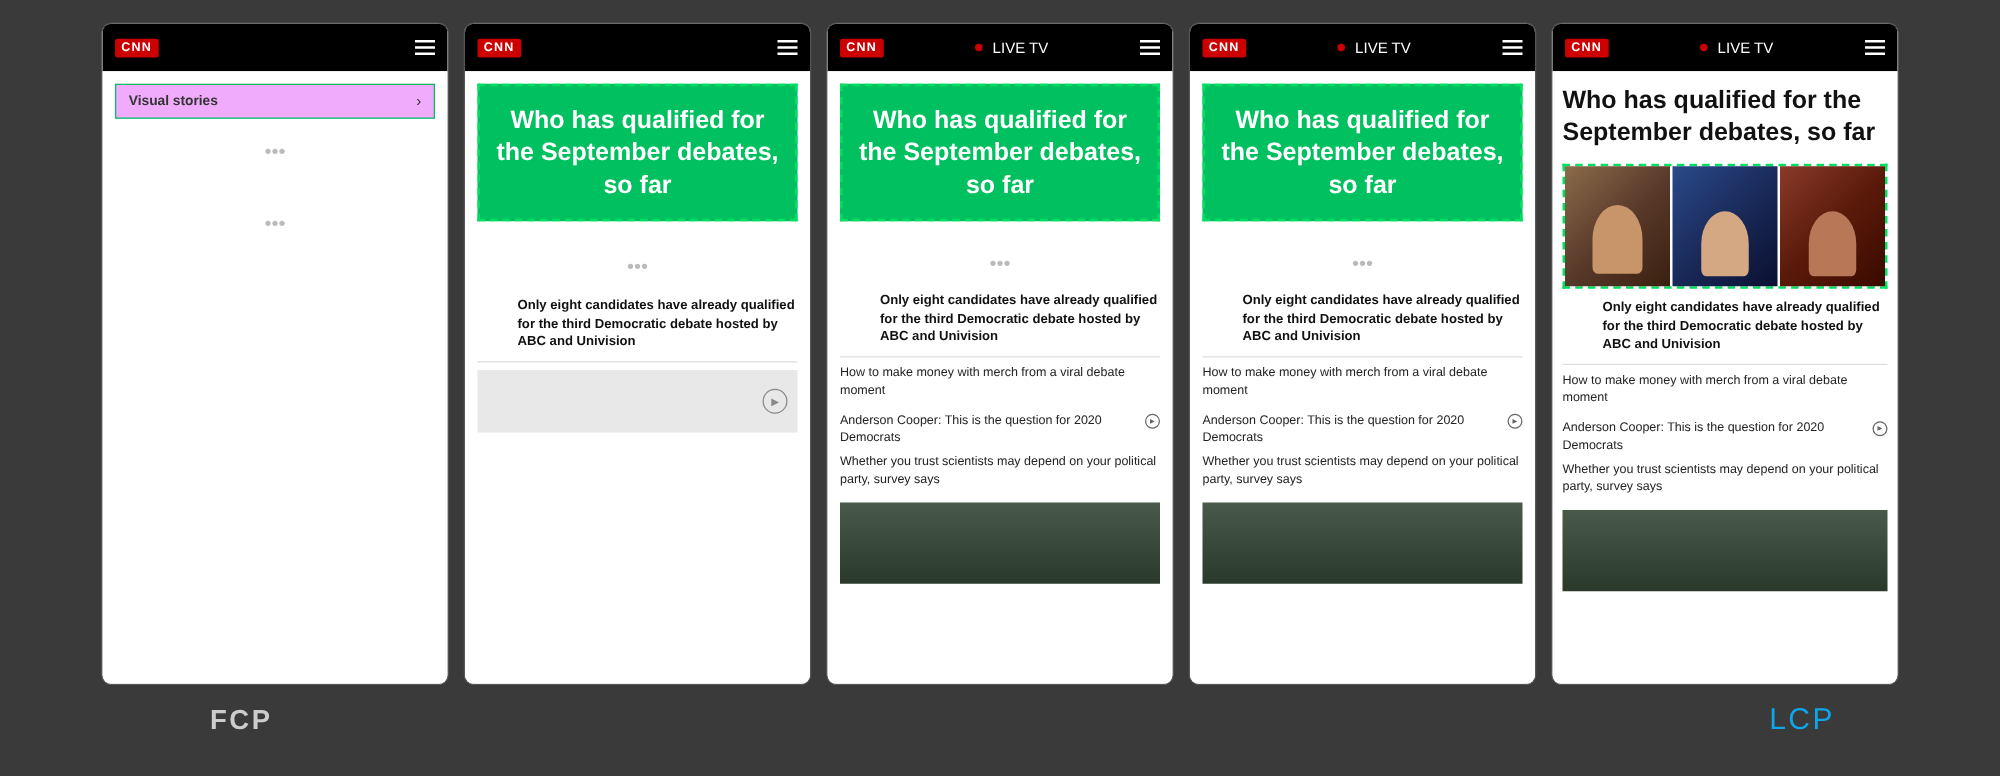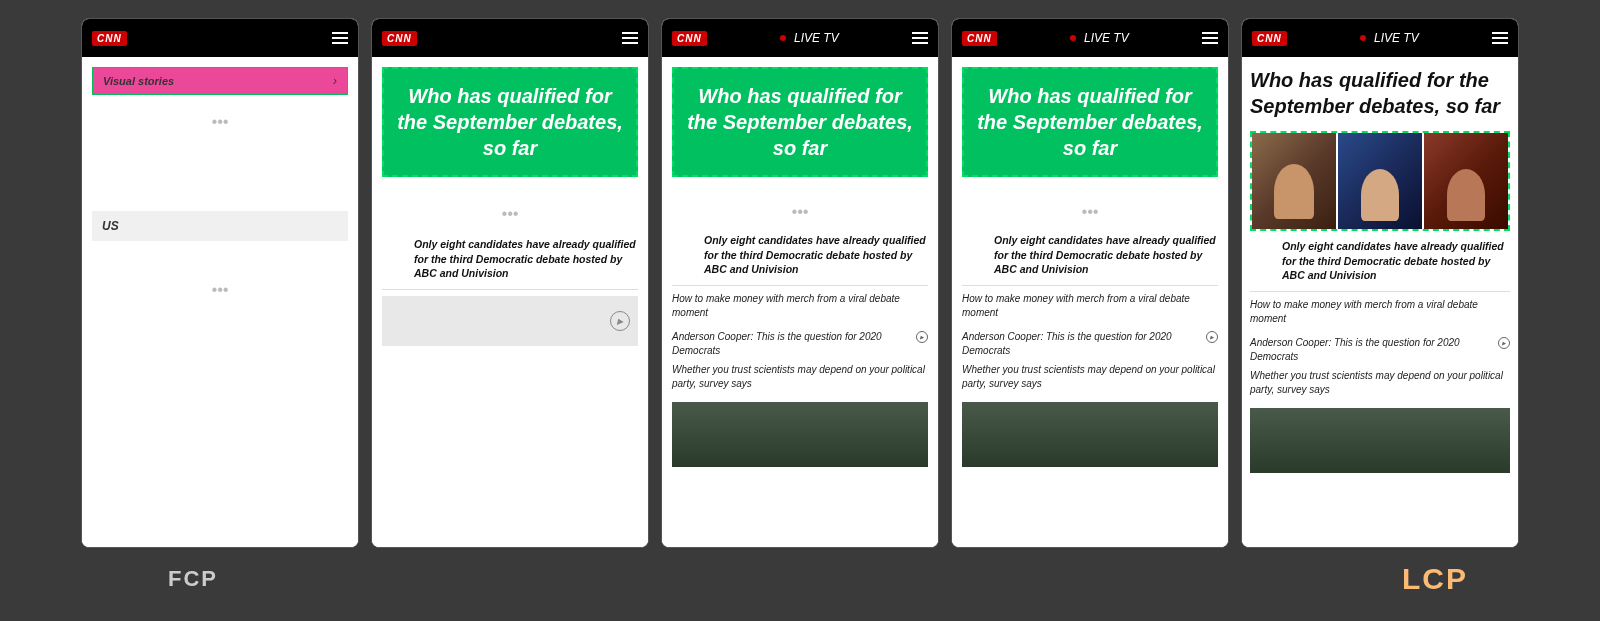--- a/index.html
+++ b/index.html
@@ -34,39 +34,38 @@
       margin-left: 36px;
     }
     .label-fcp {
       color: #ccc;
       font-size: 22px;
       font-weight: bold;
       letter-spacing: 2px;
       margin-left: 130px;
     }
     .label-lcp {
-      color: #fdba74;
-      font-size: 30px;
-      font-weight: bold;
+      color: #0ea5e9;
+      font-size: 24px;
+      font-weight: normal;
       letter-spacing: 2px;
       margin-right: 130px;
     }
 
     
     .phone-frame {
       width: 278px;
       height: 530px;
       background: #fff;
       border-radius: 8px;
       overflow: hidden;
       display: flex;
       flex-direction: column;
       flex-shrink: 0;
       border: 1.5px solid #555;
-      font-style: italic;
     }
 
     
     .cnn-bar {
       background: #000;
       height: 38px;
       display: flex;
       align-items: center;
       justify-content: space-between;
       padding: 0 10px;
@@ -120,21 +119,21 @@
     .screen-1-content {
       padding: 10px;
     }
     .visual-stories-bar {
       display: flex;
       align-items: center;
       justify-content: space-between;
       border: 1.5px solid #00c060;
       padding: 6px 10px;
       margin-bottom: 12px;
-      background: #ec4899;
+      background: #f0abfc;
     }
     .visual-stories-label {
       font-size: 11px;
       font-weight: bold;
       color: #333;
     }
     .arrow-right {
       font-size: 12px;
       color: #333;
     }
@@ -325,21 +324,20 @@
           <span></span>
       </div>
     </div>
     <div class="phone-content">
       <div class="screen-1-content">
         <div class="visual-stories-bar">
           <span class="visual-stories-label">Visual stories</span>
           <span class="arrow-right">›</span>
         </div>
         <div class="dots-placeholder">•••</div>
-        <div class="us-bar">US</div>
         <div class="dots-placeholder" style="margin-top:40px;">•••</div>
       </div>
     </div>
   </div>
 
   <div class="phone-frame">
     <div class="cnn-bar">
       <div class="cnn-logo">CNN</div>
       <div class="hamburger">
         <span></span>

